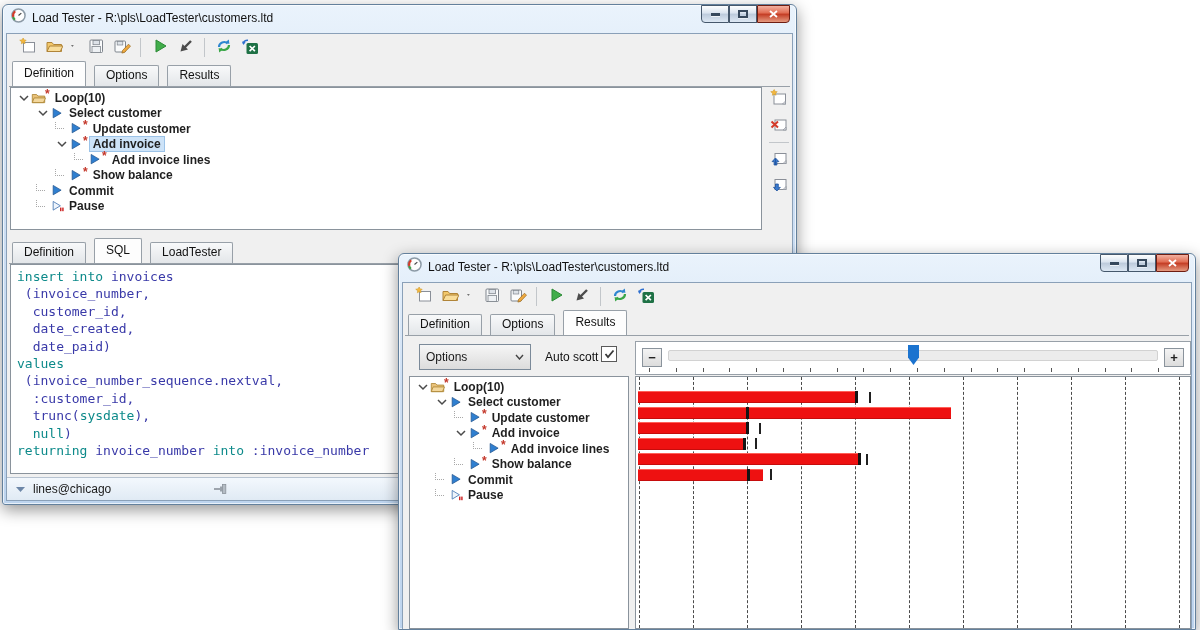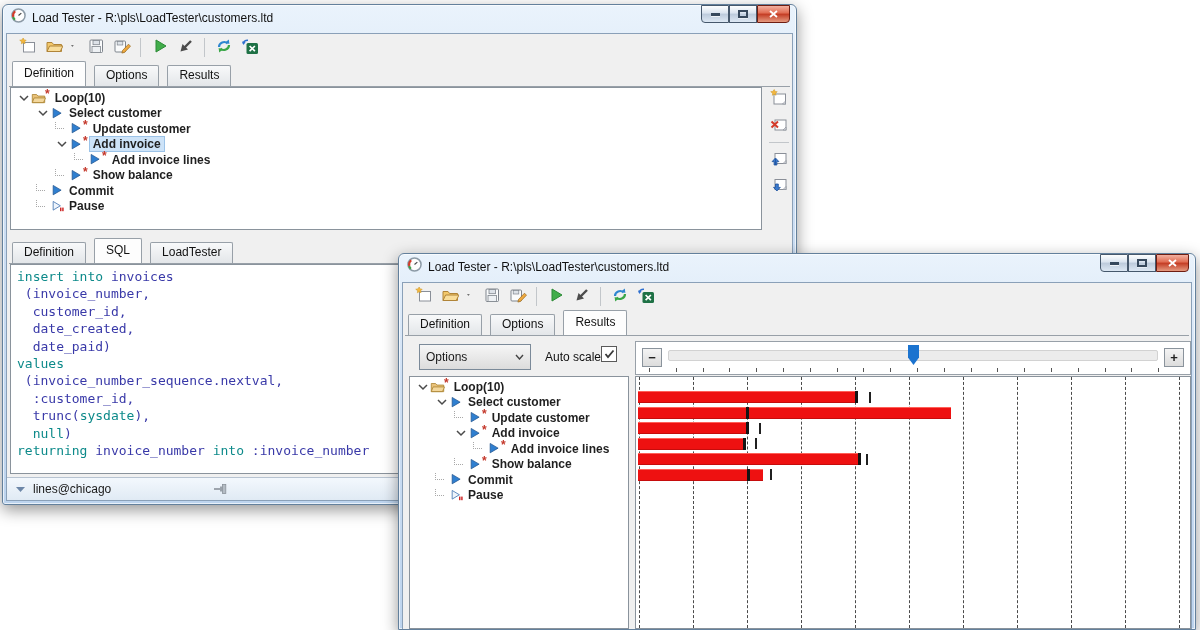--- a/index.html
+++ b/index.html
@@ -427,21 +427,21 @@
           <div class="tab active">Results</div>
         </div>
       <div class="pageline" style="top:52px"></div>
 
       <div class="combo" style="left:16px;top:61px;width:112px">
         <span>Options</span>
         <svg width="9" height="6" viewBox="0 0 9 6">
             <path d="M1 1 L4.5 5 8 1" stroke="#444" stroke-width="1.4" fill="none"></path>
           </svg>
       </div>
-      <span class="cblabel" style="left:142px;top:67px">Auto scale</span>
+      <span class="cblabel" style="left:142px;top:67px">Auto scott</span>
       <span class="checkbox" style="left:198px;top:63px">
         <svg width="11" height="10" viewBox="0 0 11 10">
             <path d="M1.5 5 L4 8 9.5 1.5" stroke="#3a3a3a" stroke-width="1.8" fill="none"></path>
           </svg>
       </span>
 
       <div class="sliderpanel" style="left:232px;top:58px;width:556px;height:34px">
         <span class="stepbtn" style="left:6px">−</span>
         <span class="stepbtn" style="right:6px">+</span>
         <div class="strack"></div>

